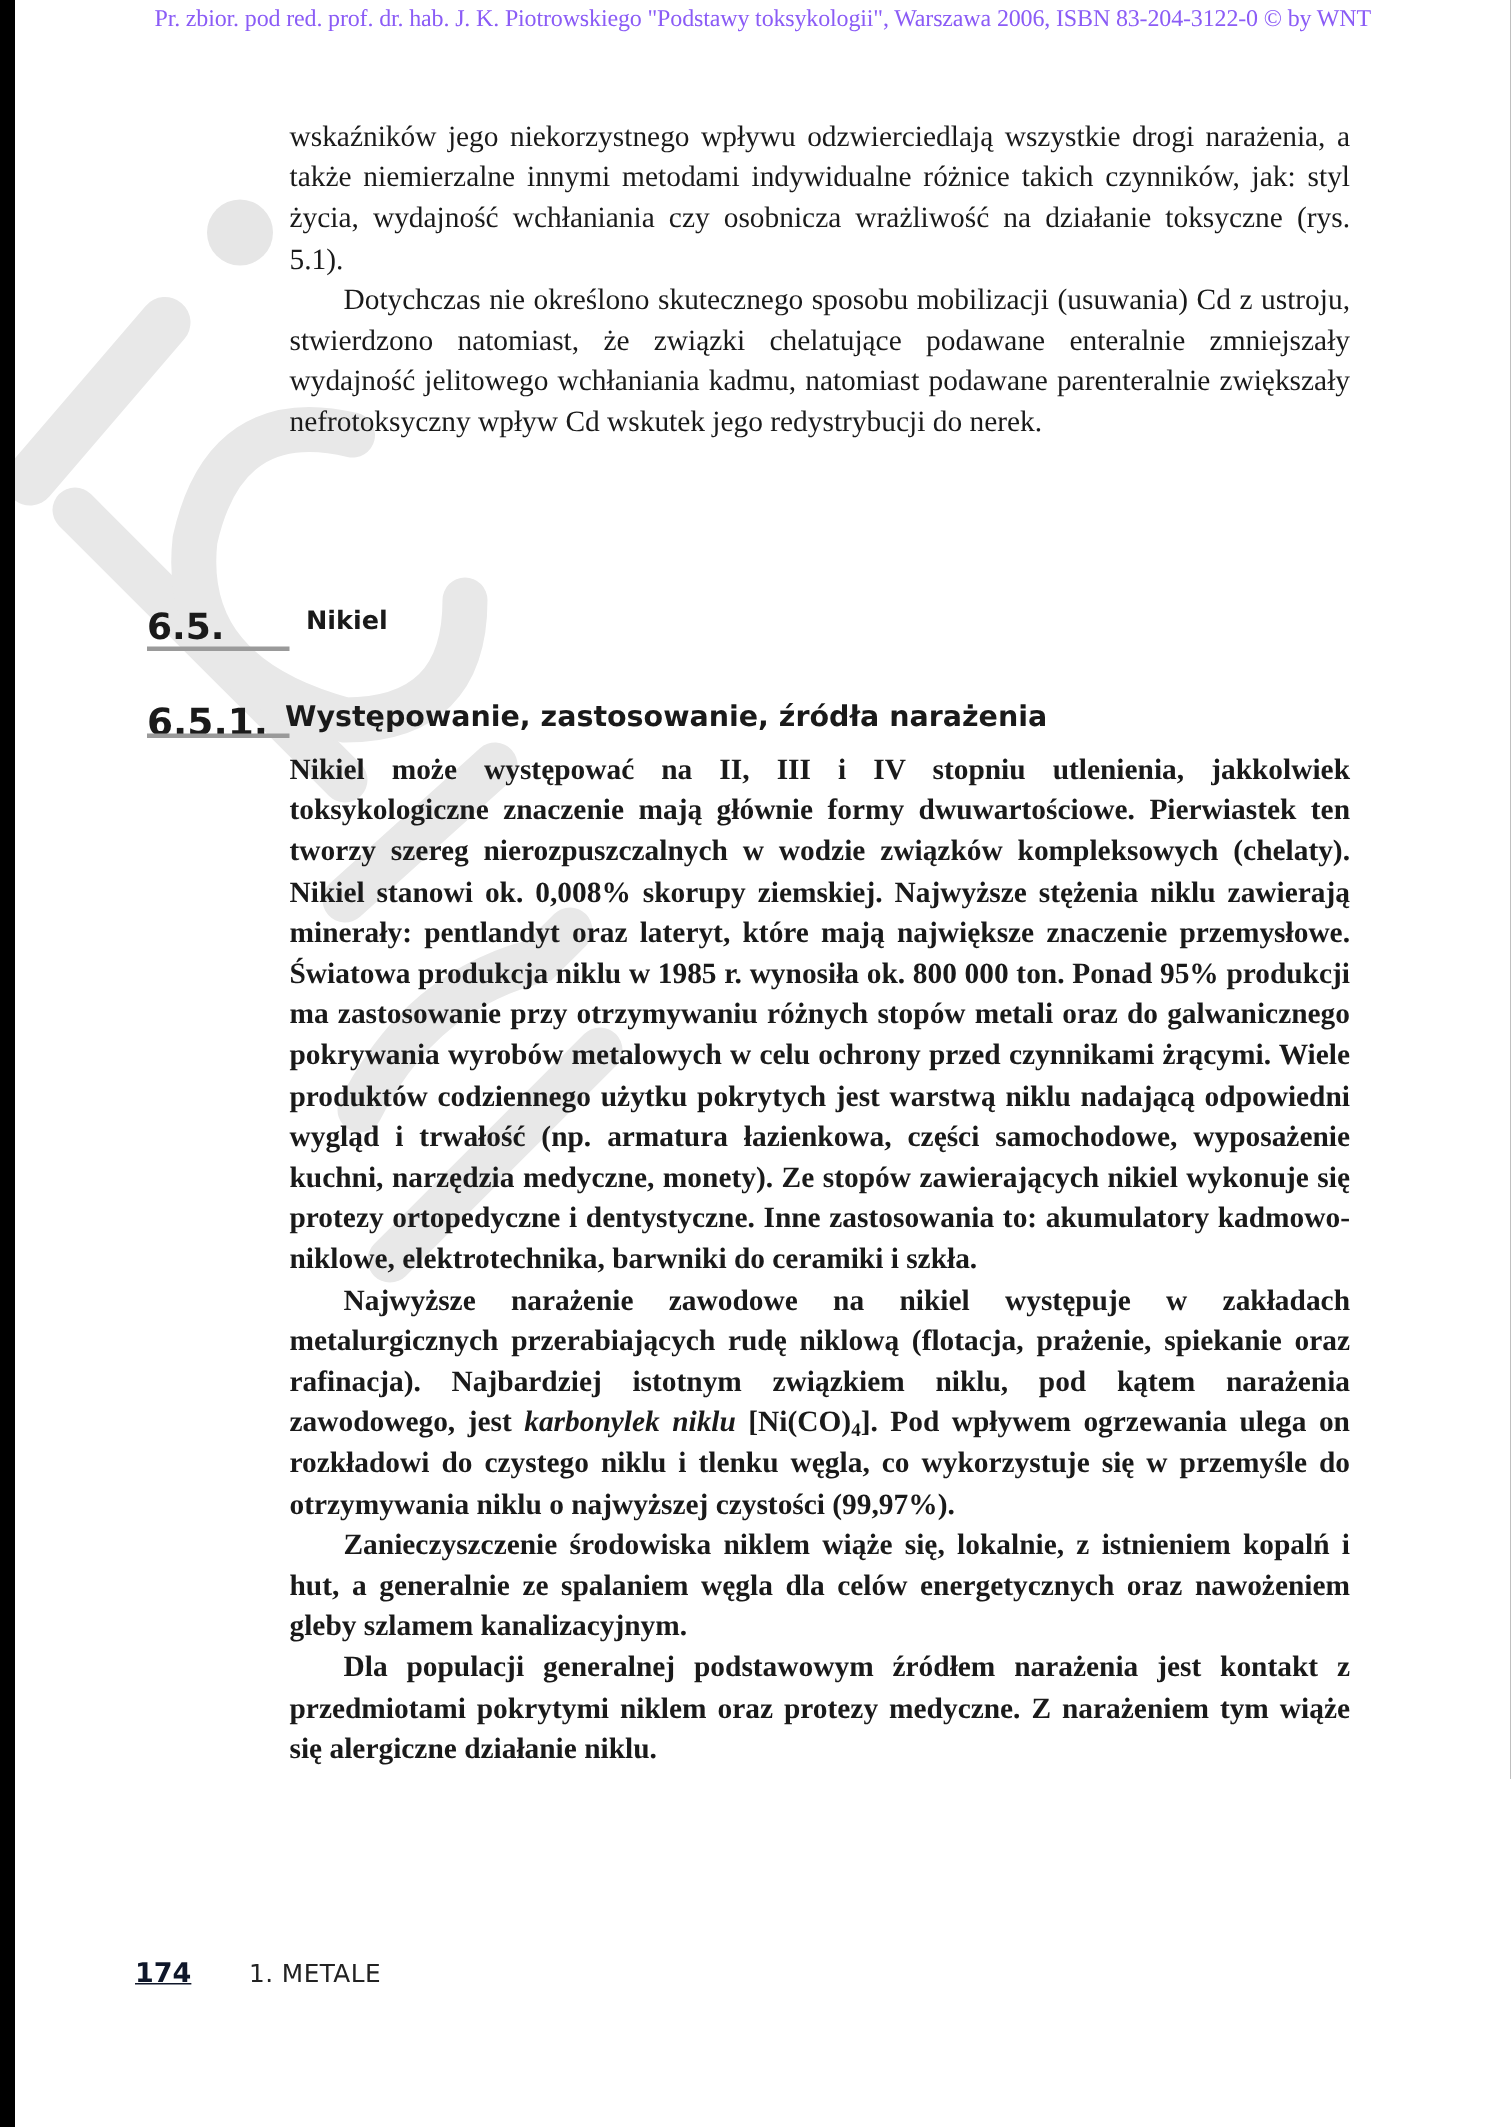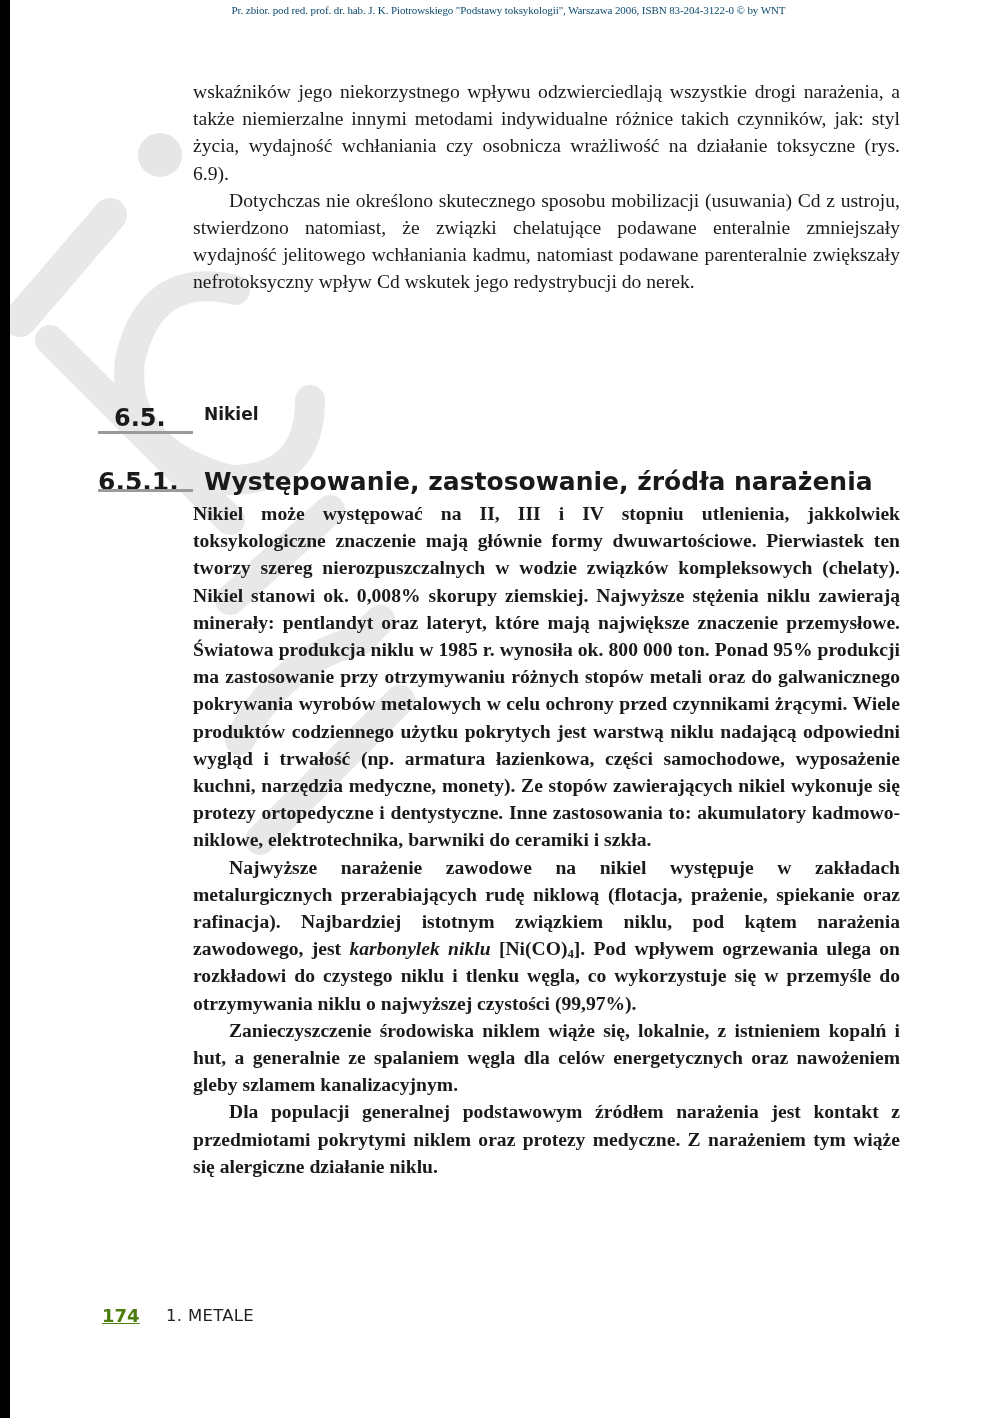--- a/index.html
+++ b/index.html
@@ -7,21 +7,21 @@
       width: 1007px; height: 1418px; background: #000;
       position: relative; overflow: hidden;
       font-family: "Liberation Serif", serif;
     }
     .page {
       position: absolute; left: 10px; top: 0; width: 997px; height: 1418px;
       background: #fff; overflow: hidden;
     }
     .header-line {
       position: absolute; left: 0; top: 4px; width: 997px; text-align: center;
-      font-size: 11px; color: #0c4a6e; letter-spacing: -0.1px; white-space: nowrap;
+      font-size: 16px; color: #8b5cf6; letter-spacing: -0.1px; white-space: nowrap;
     }
     .watermark {
       position: absolute; left: -30px; top: 40px; width: 520px; height: 900px;
       pointer-events: none;
     }
     .body-text {
       position: absolute; left: 183px; width: 707px;
       font-size: 19.6px; line-height: 27.2px; color: #1a1a1a;
       text-align: justify; text-justify: inter-word; hyphens: none;
     }
@@ -30,22 +30,22 @@
     .sec-num {
       position: absolute; font-family: "DejaVu Sans", sans-serif; font-weight: bold; color: #1a1a1a;
     }
     .sec-title {
       position: absolute; font-family: "DejaVu Sans", sans-serif; font-weight: bold; color: #1a1a1a; white-space: nowrap;
     }
     .underline-bar {
       position: absolute; height: 3px; background: #9a9a9a;
     }
     .footer-num {
-      position: absolute; left: 92px; top: 1305px; font-family: "DejaVu Sans", sans-serif;
-      font-weight: bold; font-size: 18px; color: #4d7c0f; text-decoration: underline;
+      position: absolute; left: 80px; top: 1305px; font-family: "DejaVu Sans", sans-serif;
+      font-weight: bold; font-size: 18px; color: #0f172a; text-decoration: underline;
     }
     .footer-ch {
       position: absolute; left: 156px; top: 1306px; font-family: "DejaVu Sans", sans-serif;
       font-size: 16.5px; color: #222; letter-spacing: 0.3px;
     }
     sub { font-size: 0.65em; vertical-align: -0.25em; line-height: 0; }
     em { font-style: italic; }
   </style>
 </head>
 <body>
@@ -60,31 +60,31 @@
       <path d="M130 175 L40 280" stroke-width="34"></path>
       <path d="M70 300 L250 480" stroke-width="30"></path>
       <path d="M255 250 Q170 230 150 320 Q140 410 250 440 Q330 440 330 360" stroke-width="30"></path>
       <path d="M250 560 L350 470" stroke-width="30"></path>
       <path d="M260 700 Q300 620 380 600 L400 580" stroke-width="30"></path>
       <path d="M280 800 L420 660" stroke-width="30"></path>
     </g>
   </svg>
 
   <div class="body-text" style="top:78px;">
-    <p>wskaźników jego niekorzystnego wpływu odzwierciedlają wszystkie drogi narażenia, a także niemierzalne innymi metodami indywidualne różnice takich czynników, jak: styl życia, wydajność wchłaniania czy osobnicza wrażliwość na działanie toksyczne (rys. 6.9).</p>
+    <p>wskaźników jego niekorzystnego wpływu odzwierciedlają wszystkie drogi narażenia, a także niemierzalne innymi metodami indywidualne różnice takich czynników, jak: styl życia, wydajność wchłaniania czy osobnicza wrażliwość na działanie toksyczne (rys. 5.1).</p>
     <p class="indent">Dotychczas nie określono skutecznego sposobu mobilizacji (usuwania) Cd z ustroju, stwierdzono natomiast, że związki chelatujące podawane enteralnie zmniejszały wydajność jelitowego wchłaniania kadmu, natomiast podawane parenteralnie zwiększały nefrotoksyczny wpływ Cd wskutek jego redystrybucji do nerek.</p>
   </div>
 
-  <div class="sec-num" style="left:88px; top:404px; font-size:24px;margin-left:16px;">6.5.</div>
+  <div class="sec-num" style="left:88px; top:404px; font-size:24px;">6.5.</div>
   <div class="underline-bar" style="left:88px; top:431px; width:95px;"></div>
   <div class="sec-title" style="left:194px; top:404px; font-size:17px;">Nikiel</div>
 
   <div class="sec-num" style="left:88px; top:467px; font-size:25px;">6.5.1.</div>
   <div class="underline-bar" style="left:88px; top:489px; width:95px;"></div>
-  <div class="sec-title" style="left:194px; top:467px; font-size:25px;">Występowanie, zastosowanie, źródła narażenia</div>
+  <div class="sec-title" style="left:180px; top:467px; font-size:19px;">Występowanie, zastosowanie, źródła narażenia</div>
 
   <div class="body-text" style="top:500px;font-weight:bold;">
     <p>Nikiel może występować na II, III i IV stopniu utlenienia, jakkolwiek toksykologiczne znaczenie mają głównie formy dwuwartościowe. Pierwiastek ten tworzy szereg nierozpuszczalnych w wodzie związków kompleksowych (chelaty). Nikiel stanowi ok. 0,008% skorupy ziemskiej. Najwyższe stężenia niklu zawierają minerały: pentlandyt oraz lateryt, które mają największe znaczenie przemysłowe. Światowa produkcja niklu w 1985 r. wynosiła ok. 800 000 ton. Ponad 95% produkcji ma zastosowanie przy otrzymywaniu różnych stopów metali oraz do galwanicznego pokrywania wyrobów metalowych w celu ochrony przed czynnikami żrącymi. Wiele produktów codziennego użytku pokrytych jest warstwą niklu nadającą odpowiedni wygląd i trwałość (np. armatura łazienkowa, części samochodowe, wyposażenie kuchni, narzędzia medyczne, monety). Ze stopów zawierających nikiel wykonuje się protezy ortopedyczne i dentystyczne. Inne zastosowania to: akumulatory kadmowo-niklowe, elektrotechnika, barwniki do ceramiki i szkła.</p>
     <p class="indent"><span>Najwyższe narażenie zawodowe na nikiel występuje w zakładach metalurgicznych przerabiających rudę niklową (flotacja, prażenie, spiekanie oraz rafinacja). Najbardziej istotnym związkiem niklu, pod kątem narażenia zawodowego, jest </span><em>karbonylek niklu</em><span> [Ni(CO)</span><sub>4</sub><span>]. Pod wpływem ogrzewania ulega on rozkładowi do czystego niklu i tlenku węgla, co wykorzystuje się w przemyśle do otrzymywania niklu o najwyższej czystości (99,97%).</span></p>
     <p class="indent">Zanieczyszczenie środowiska niklem wiąże się, lokalnie, z istnieniem kopalń i hut, a generalnie ze spalaniem węgla dla celów energetycznych oraz nawożeniem gleby szlamem kanalizacyjnym.</p>
     <p class="indent">Dla populacji generalnej podstawowym źródłem narażenia jest kontakt z przedmiotami pokrytymi niklem oraz protezy medyczne. Z narażeniem tym wiąże się alergiczne działanie niklu.</p>
   </div>
 
   <div class="footer-num">174</div>
   <div class="footer-ch">1. METALE</div>

